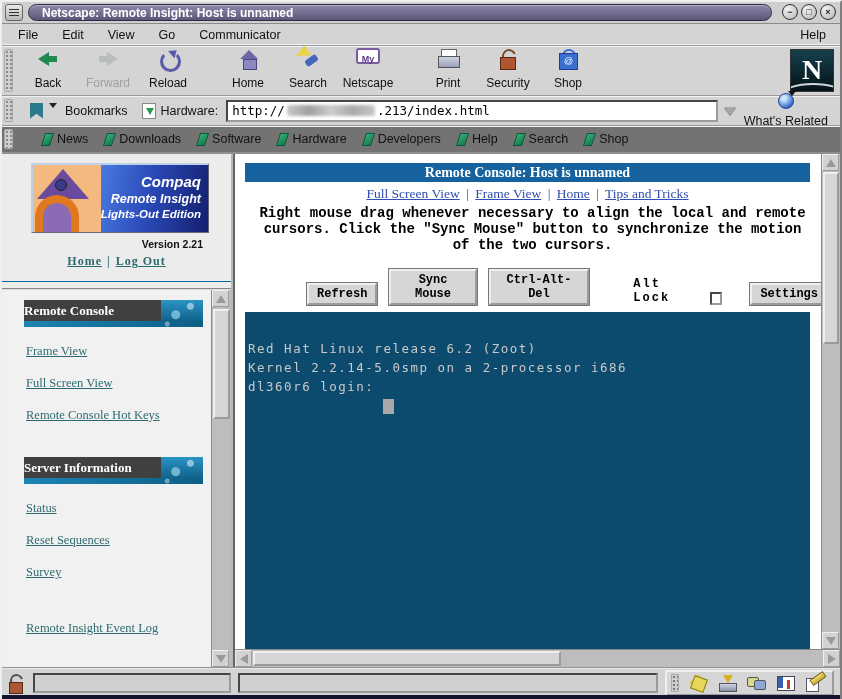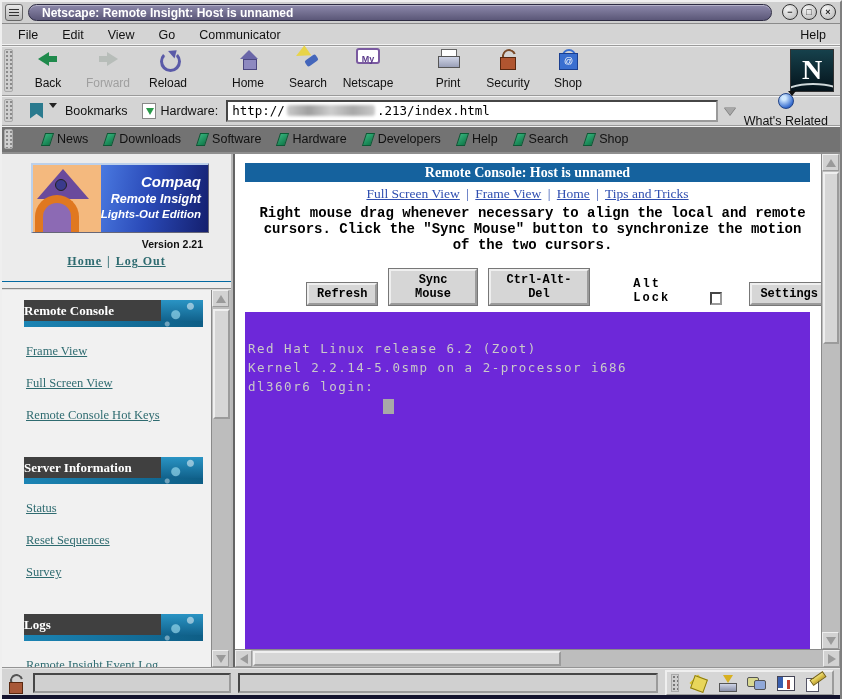--- a/index.html
+++ b/index.html
@@ -181,21 +181,21 @@
   .page-nav .sep { color:#2f4eb0; padding:0 3px; }
   .instruction { margin:3px 30px 0 20px; text-align:center; font-family:Liberation Mono, monospace;
                  font-weight:bold; font-size:14px; color:#000; }
   .btnrow { margin:16px 0 0 72px; display:flex; align-items:flex-end;
             font-family:"Liberation Mono",monospace; font-weight:bold; font-size:12px; }
   .fbtn { background:#d6d6d6; border:2px outset #efefef; box-shadow:0 0 0 1px #777;
           padding:2px 8px; margin-right:12px; font:inherit; color:#000; }
   .altlock { margin:0 8px 0 32px; letter-spacing:2px; }
   .fcheck { width:13px; height:13px; border:2px inset #9a9a9a; background:#fff; margin-right:28px; }
 
-  .terminal { position:relative; margin:7px 30px 0 10px; height:347px; background:#6d28d9;
+  .terminal { position:relative; margin:7px 30px 0 10px; height:347px; background:#0c4a6e;
               font-family:"DejaVu Sans Mono",monospace; font-size:12.5px; letter-spacing:1.5px;
               color:#c9c9c9; padding:27px 0 0 3px; line-height:19px; white-space:pre; }
   .cursor { display:inline-block; width:11px; height:15px; background:#a8a8a8;
             margin-left:135px; vertical-align:middle; }
   .online-box { margin:6px 16px 0 10px; height:23px; background:#fff; border:1px solid #8a8a8a;
                 box-shadow:inset 0 0 0 1px #e0e0e0;
                 font-family:"DejaVu Sans Mono",monospace; font-weight:bold; font-style:italic;
                 font-size:12.5px; letter-spacing:1px; line-height:21px; padding-left:13px; color:#000; }
 
   
@@ -421,27 +421,20 @@
               <div class="sect-title">Server Information</div>
               <div class="sect-cap"></div>
             </div>
           <div class="sect-strip"></div>
         </div>
         <a class="navlink">Status</a>
         <a class="navlink">Reset Sequences</a>
         <a class="navlink">Survey</a>
         <div class="sect-gap"></div>
 
-        <div class="sect-bar">
-          <div class="sect-main">
-              <div class="sect-title">Logs</div>
-              <div class="sect-cap"></div>
-            </div>
-          <div class="sect-strip"></div>
-        </div>
         <a class="navlink">Remote Insight Event Log</a>
 
         <div class="side-vscroll">
           <div class="sb-btn" style="top:0; left:0;">
               <i class="tri-up"></i>
             </div>
           <div class="sb-thumb" style="top:19px; height:110px;"></div>
           <div class="sb-btn" style="bottom:0; left:0;">
               <i class="tri-dn"></i>
             </div>

